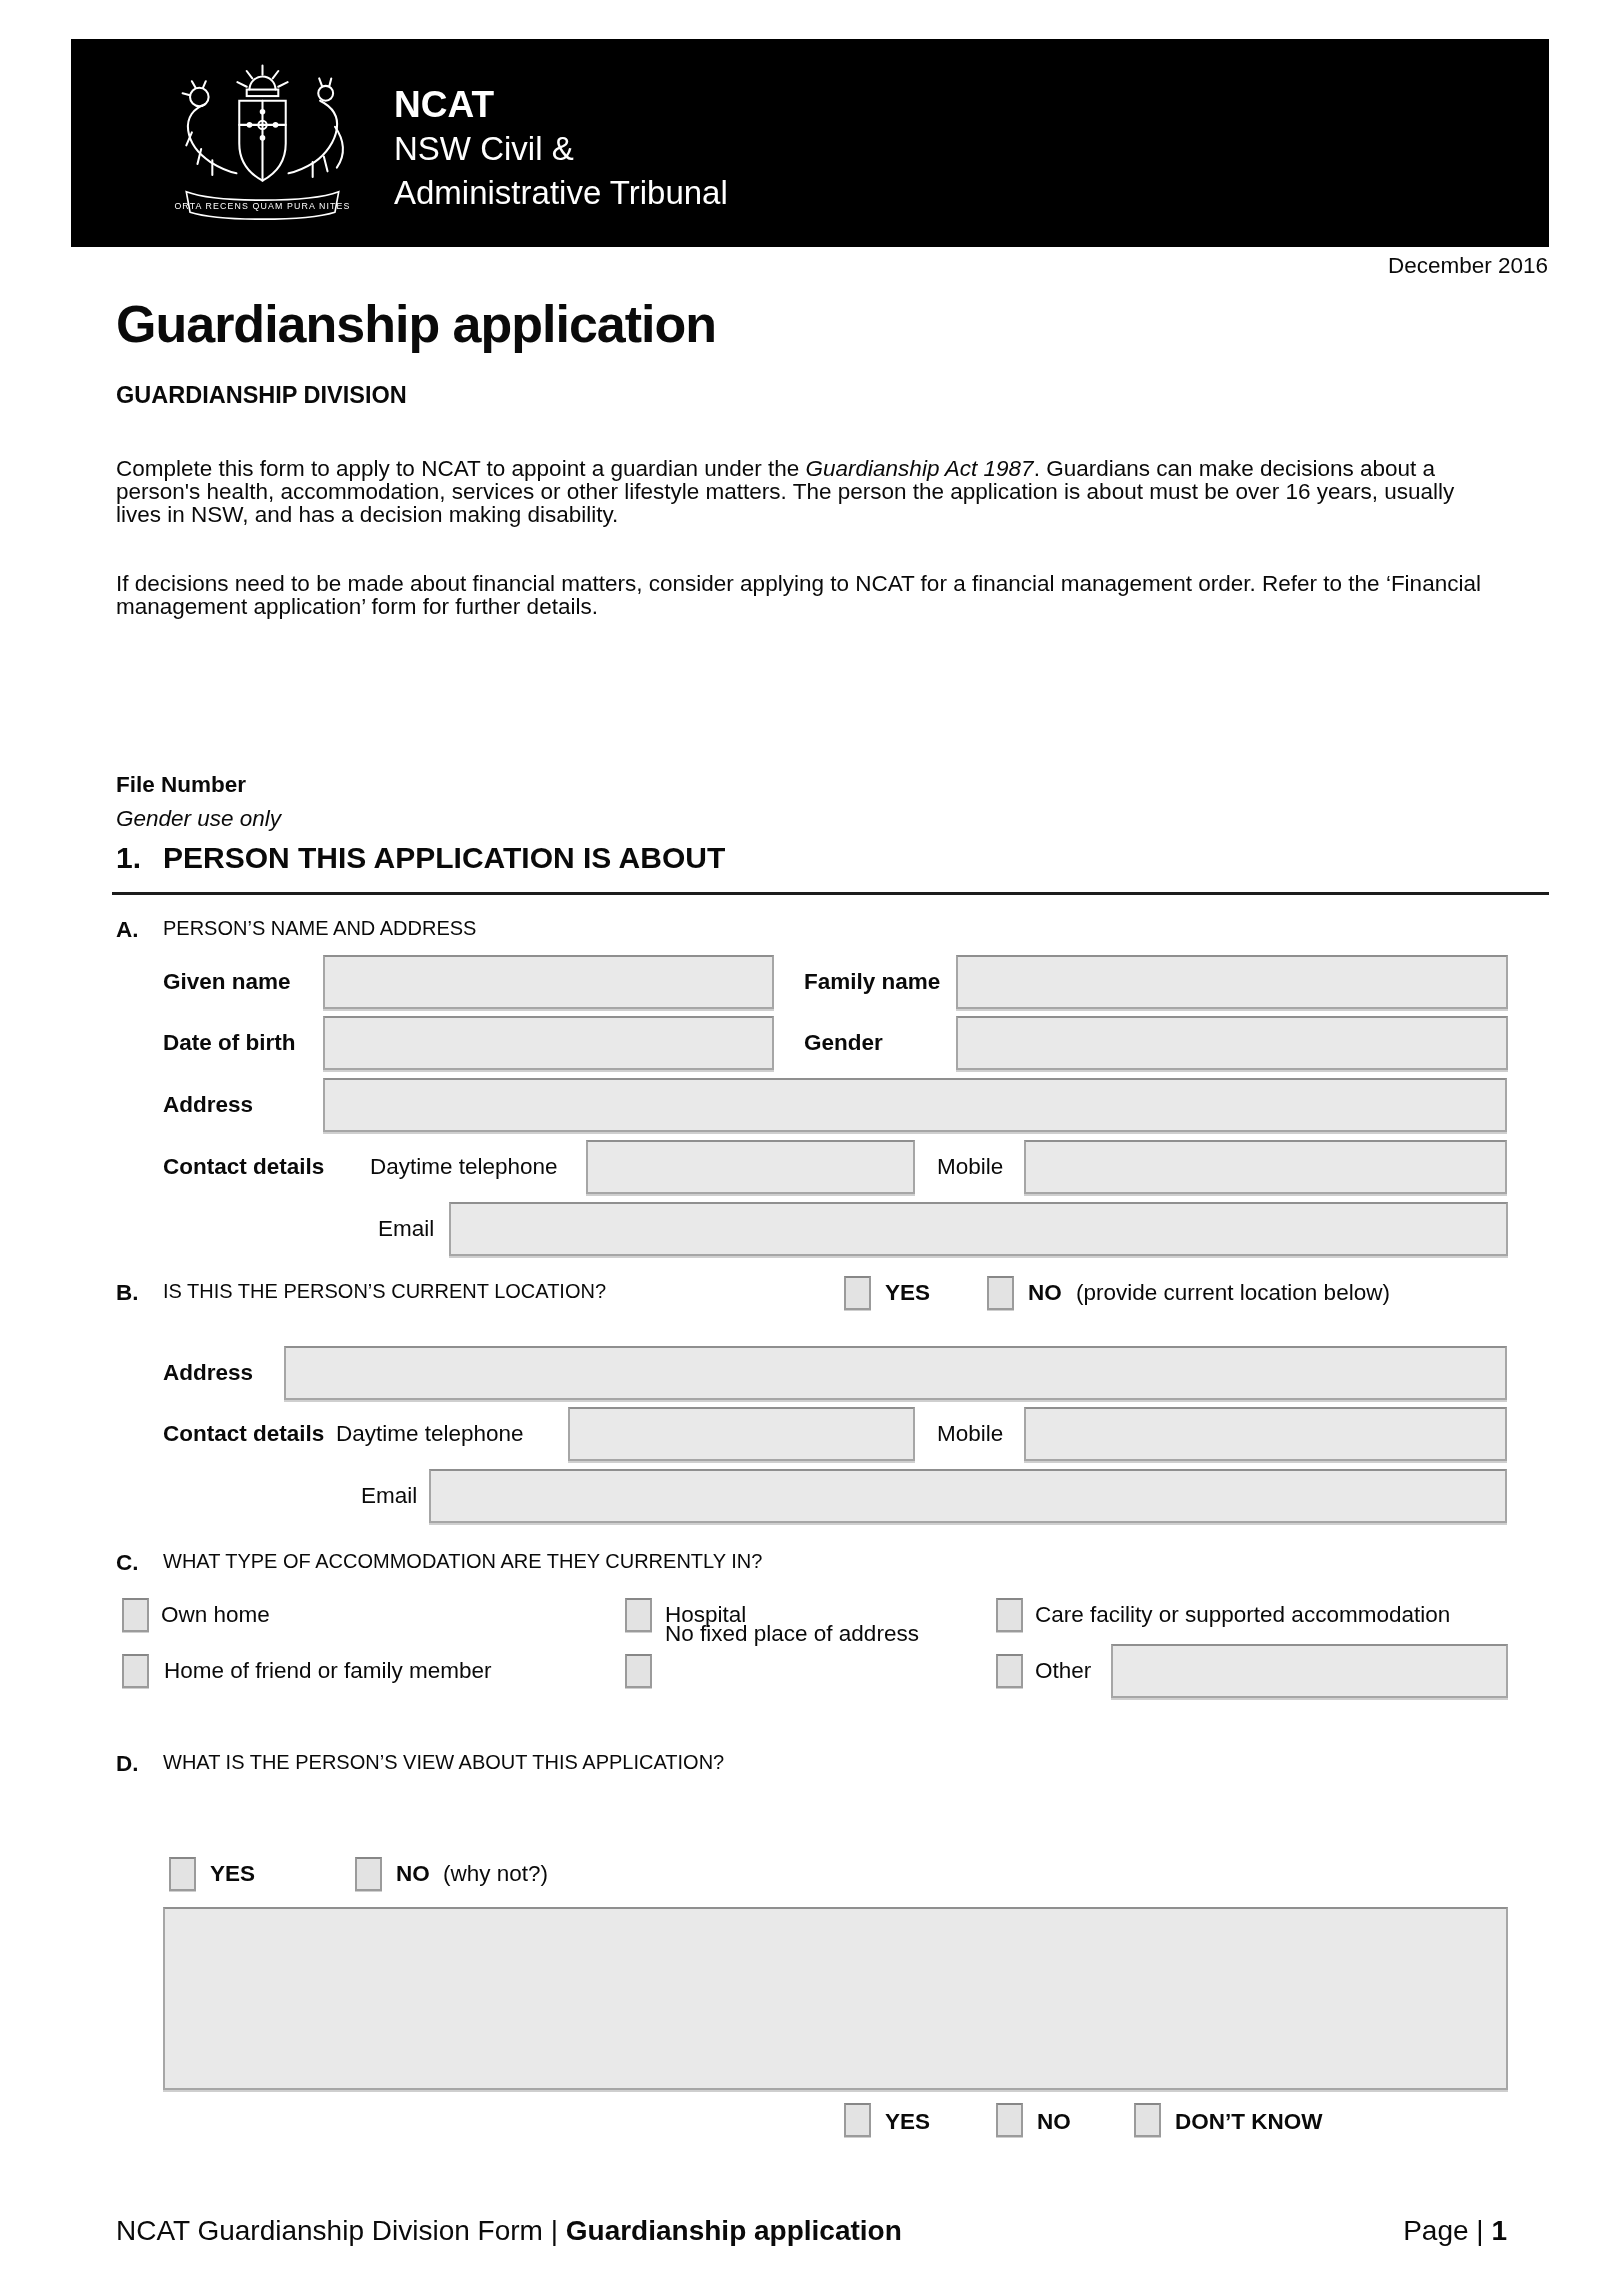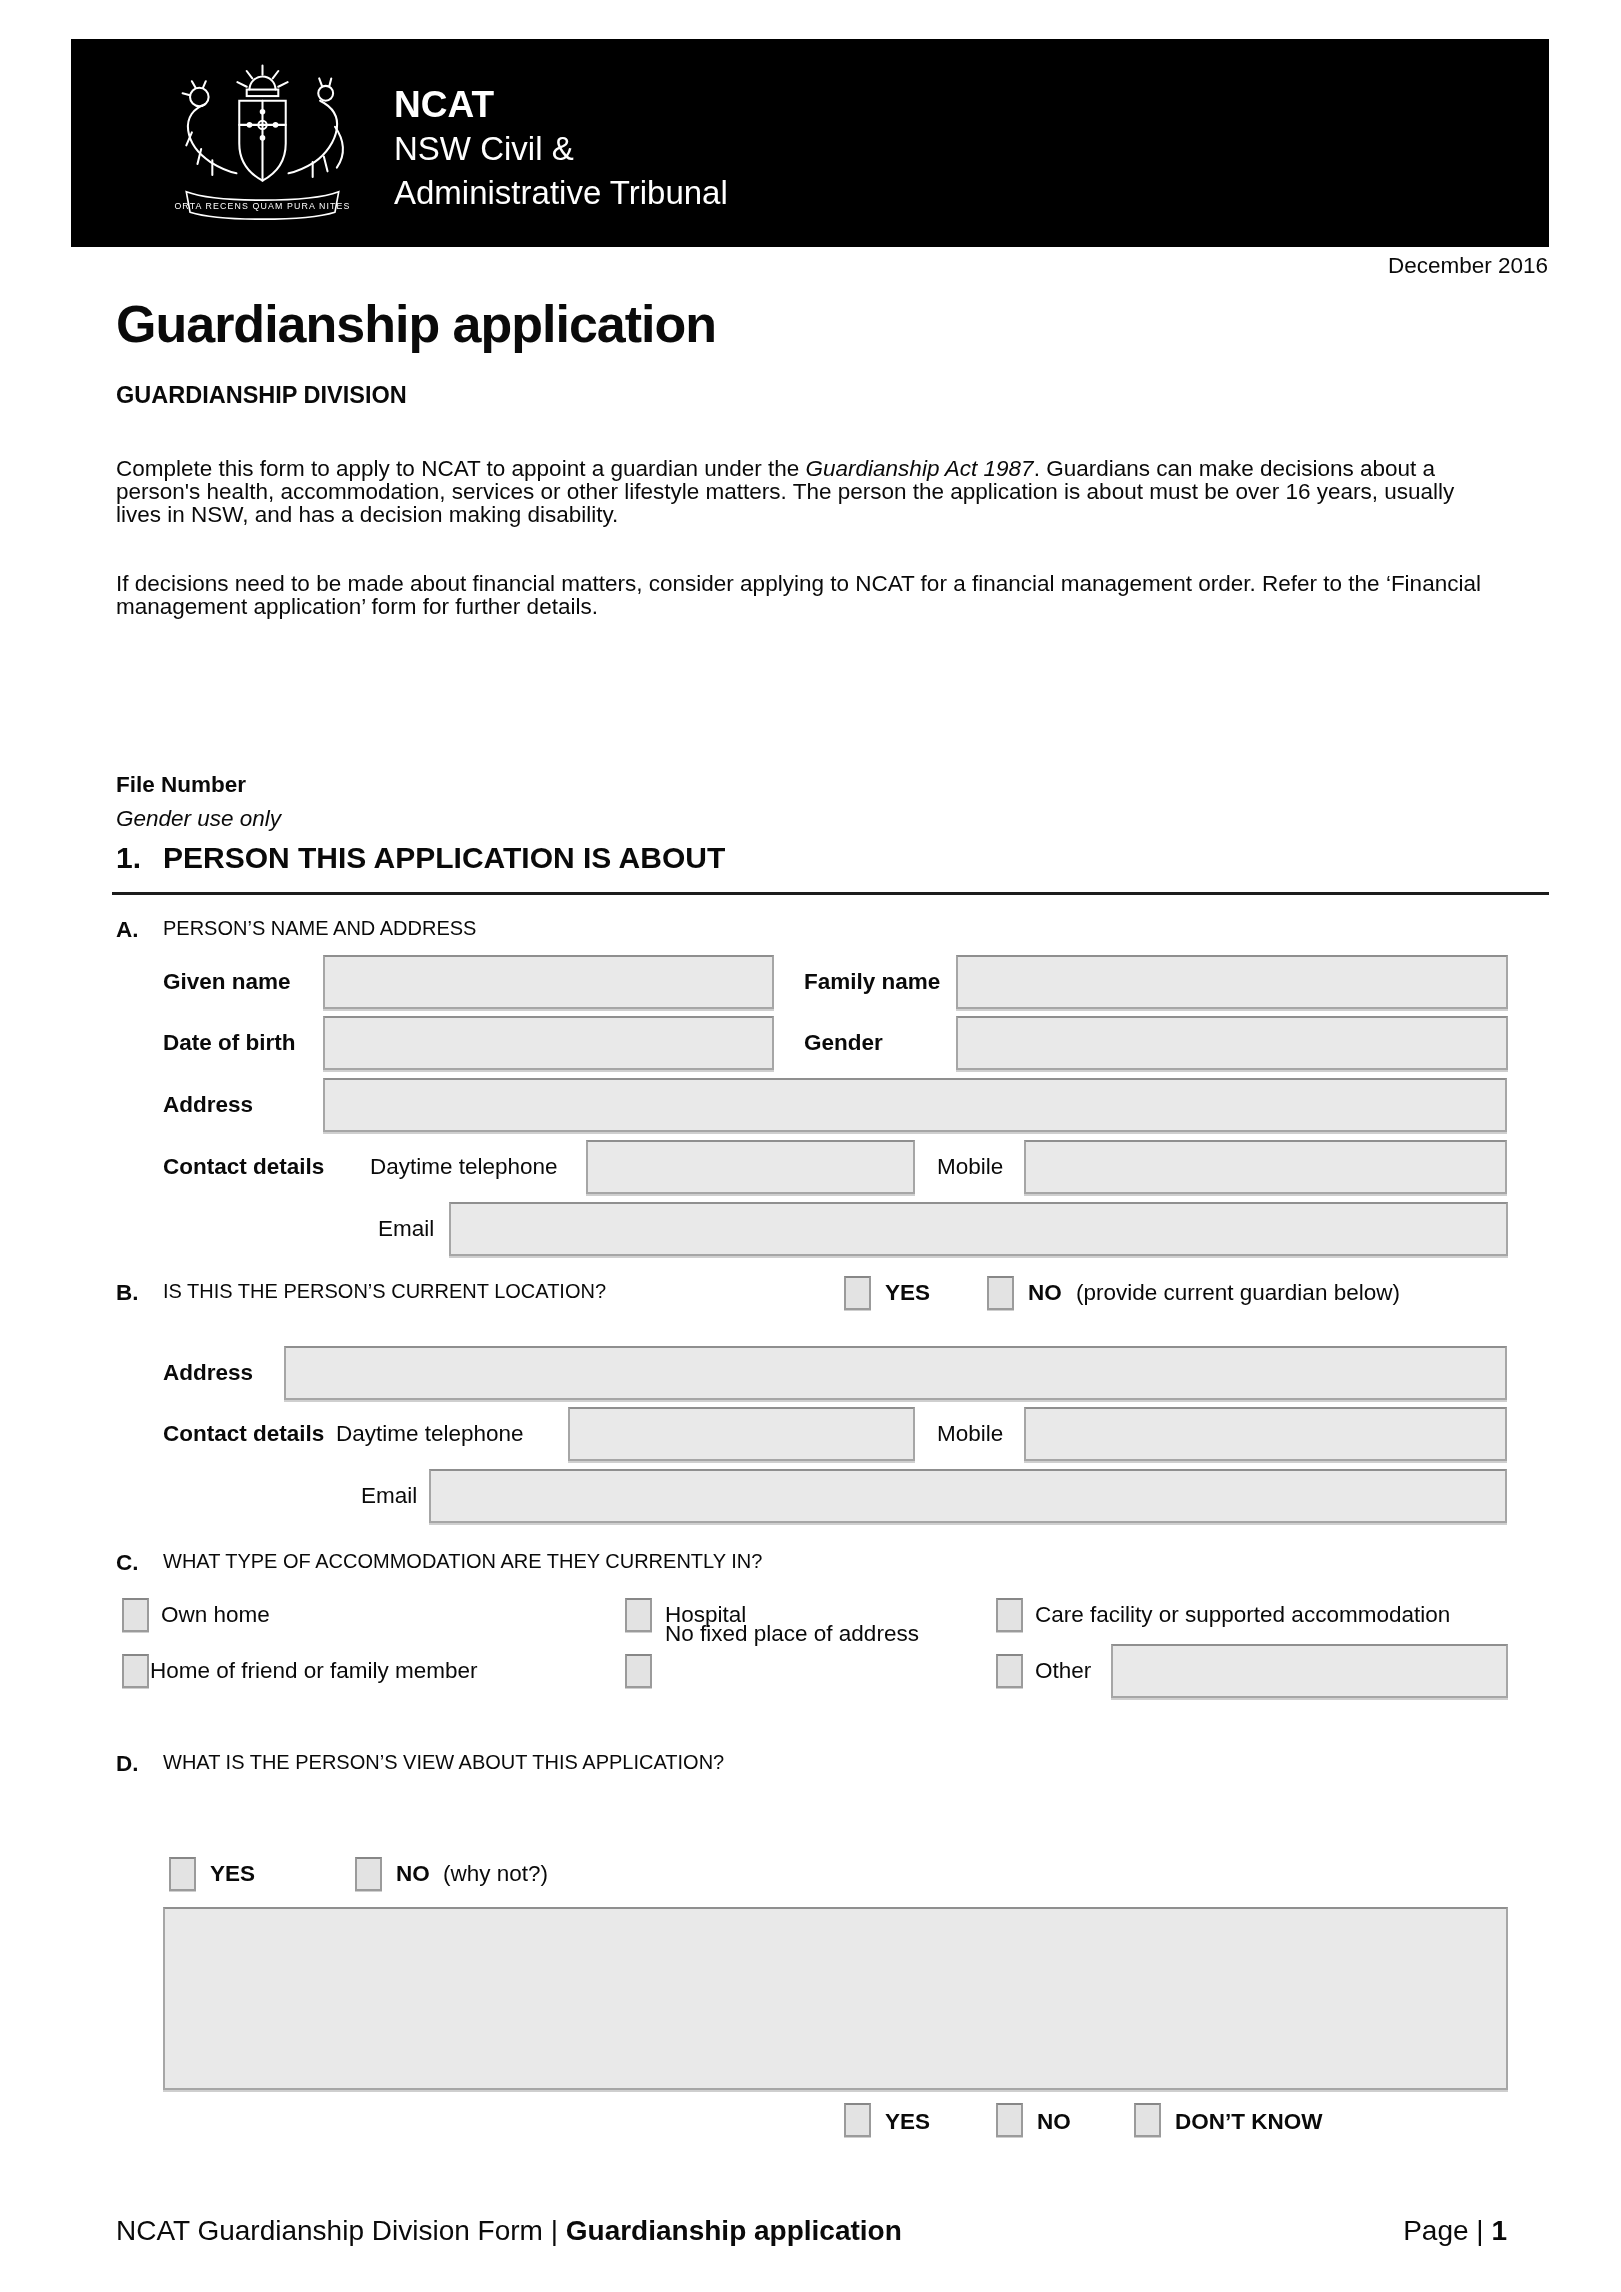--- a/index.html
+++ b/index.html
@@ -151,21 +151,21 @@
 
   <div class="lbl" style="left:378px;top:1202px">Email</div>
   <div class="ibox" style="left:449px;top:1202px;width:1059px"></div>
 
   <div class="sub-letter" style="top:1280px">B.</div>
   <div class="sub-title" style="top:1280px">IS THIS THE PERSON’S CURRENT LOCATION?</div>
   <div class="cb" style="left:844px;top:1276px"></div>
   <div class="lbl b c34" style="left:885px;top:1276px">YES</div>
   <div class="cb" style="left:987px;top:1276px"></div>
   <div class="lbl b c34" style="left:1028px;top:1276px">NO</div>
-  <div class="lbl c34" style="left:1076px;top:1276px">(provide current guardian below)</div>
+  <div class="lbl c34" style="left:1076px;top:1276px">(provide current location below)</div>
 
   <div class="lbl b" style="left:163px;top:1346px">Address</div>
   <div class="ibox" style="left:284px;top:1346px;width:1223px"></div>
 
   <div class="lbl b" style="left:163px;top:1407px">Contact details</div>
   <div class="lbl" style="left:336px;top:1407px">Daytime telephone</div>
   <div class="ibox" style="left:568px;top:1407px;width:347px"></div>
   <div class="lbl" style="left:937px;top:1407px">Mobile</div>
   <div class="ibox" style="left:1024px;top:1407px;width:483px"></div>
 
@@ -176,21 +176,21 @@
   <div class="sub-title" style="top:1550px">WHAT TYPE OF ACCOMMODATION ARE THEY CURRENTLY IN?</div>
 
   <div class="cb" style="left:122px;top:1598px"></div>
   <div class="lbl c34" style="left:161px;top:1598px">Own home</div>
   <div class="cb" style="left:625px;top:1598px"></div>
   <div class="lbl c34" style="left:665px;top:1598px">Hospital</div>
   <div class="cb" style="left:996px;top:1598px"></div>
   <div class="lbl c34" style="left:1035px;top:1598px">Care facility or supported accommodation</div>
 
   <div class="cb" style="left:122px;top:1654px"></div>
-  <div class="lbl c34" style="left:150px;top:1654px">Home of friend or family member</div>
+  <div class="lbl c34" style="left:164px;top:1654px">Home of friend or family member</div>
   <div class="cb" style="left:625px;top:1654px"></div>
   <div class="lbl c34" style="left:665px;top:1617px">No fixed place of address</div>
   <div class="cb" style="left:996px;top:1654px"></div>
   <div class="lbl c34" style="left:1035px;top:1654px">Other</div>
   <div class="ibox" style="left:1111px;top:1644px;width:397px"></div>
 
   <div class="sub-letter" style="top:1751px">D.</div>
   <div class="sub-title" style="top:1751px">WHAT IS THE PERSON’S VIEW ABOUT THIS APPLICATION?</div>
 
 

